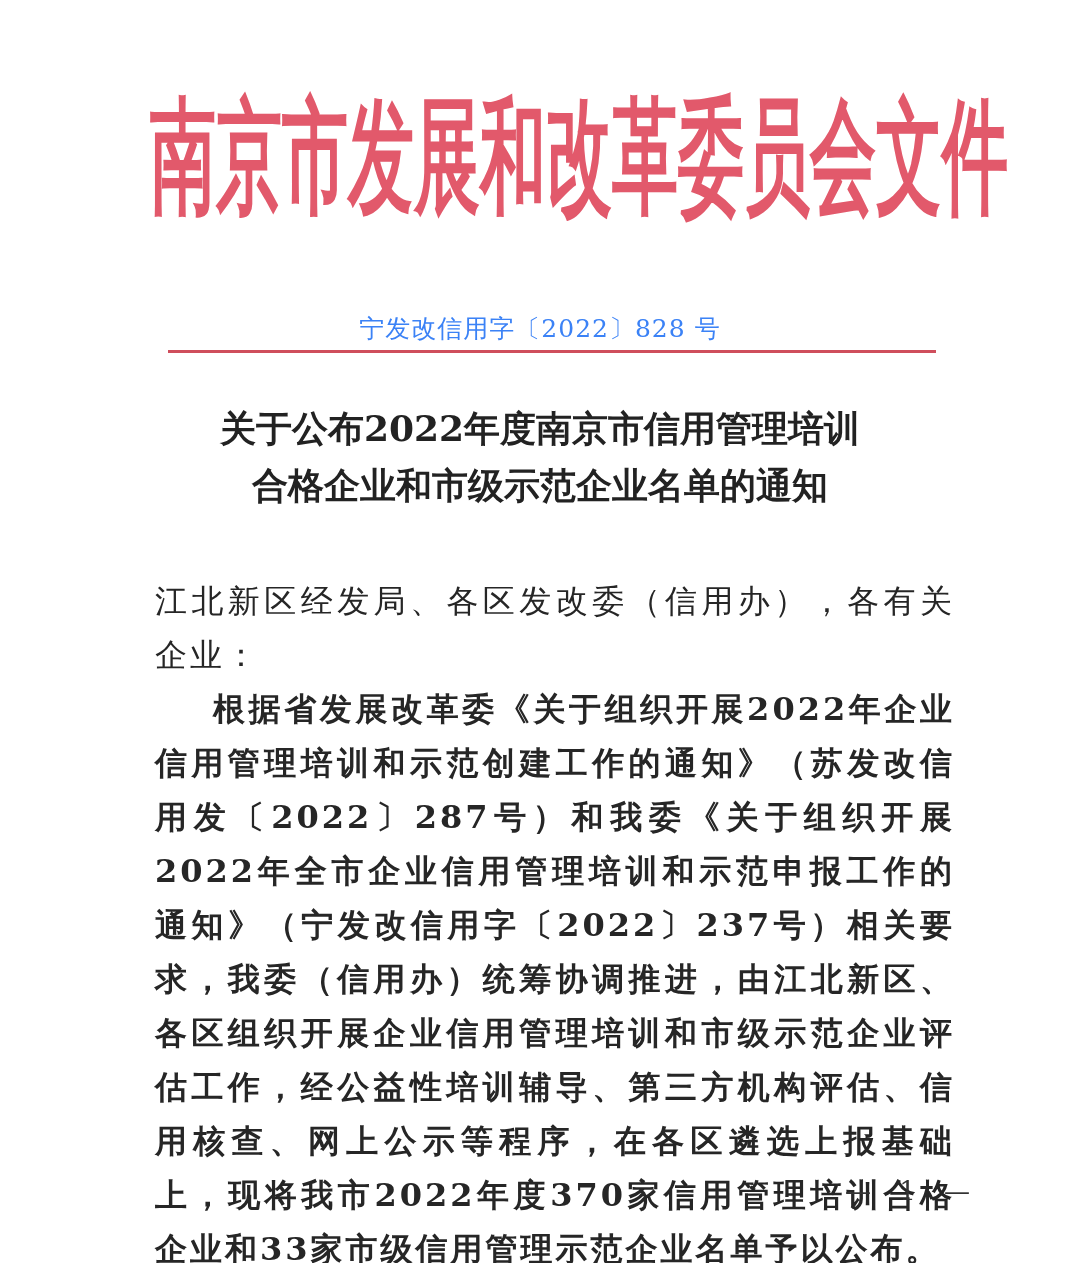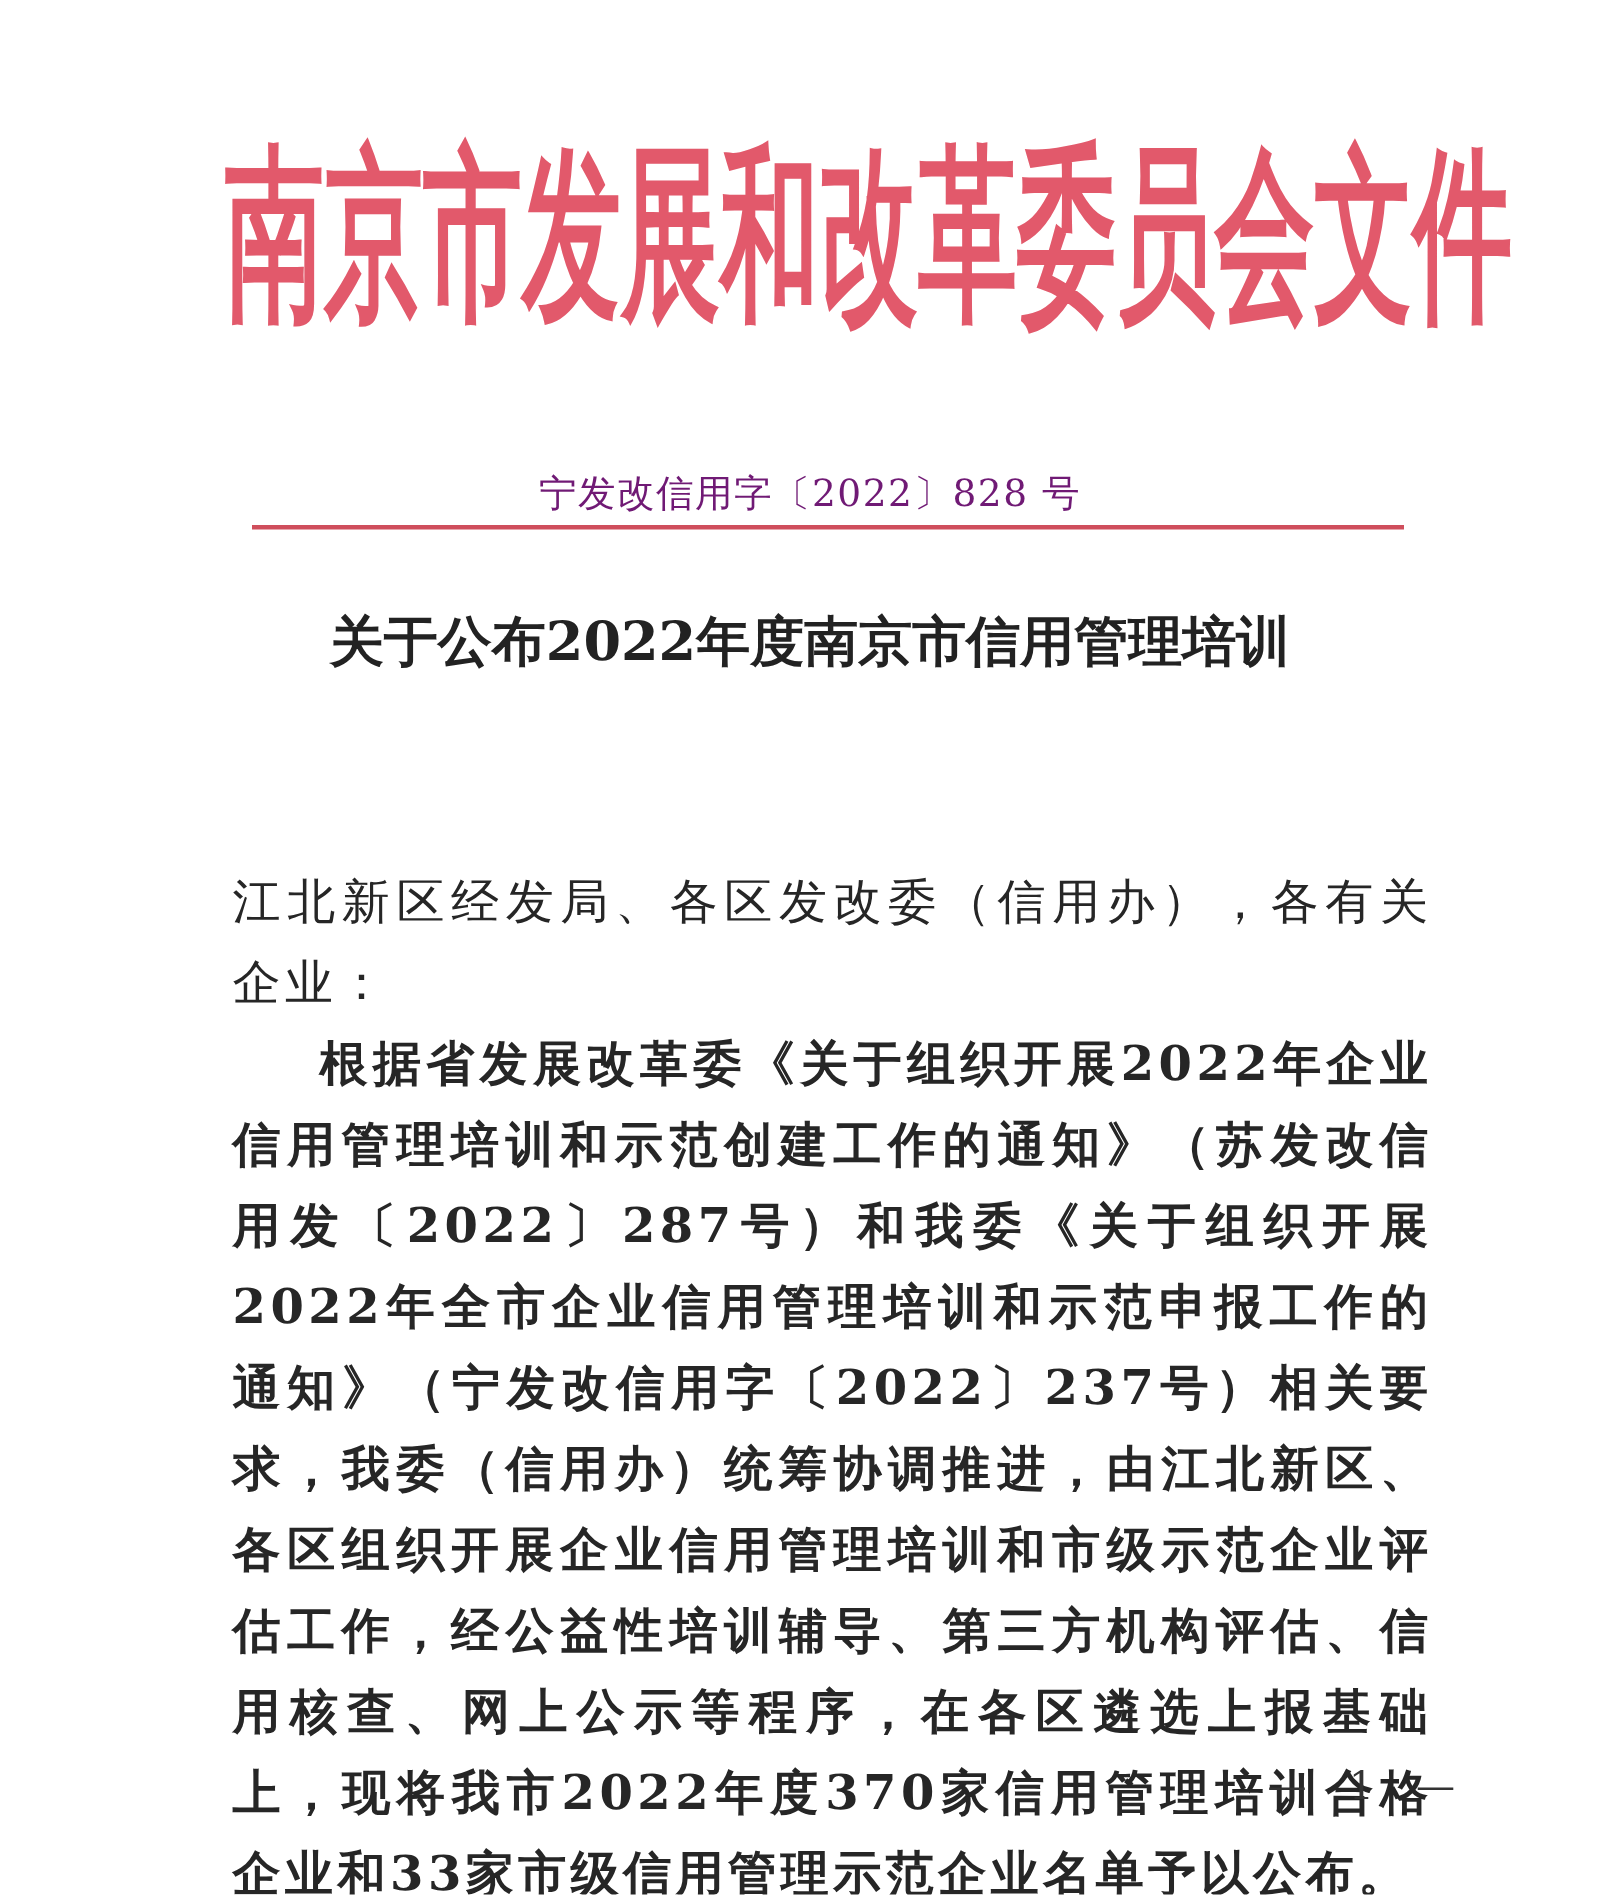--- a/index.html
+++ b/index.html
@@ -11,21 +11,21 @@
     position:absolute; left:150px; top:88px; width:800px; height:140px;
     display:flex; justify-content:space-between; align-items:center;
   }
   .masthead span {
     display:inline-block; font-family:"DejaVu Sans","Liberation Sans",sans-serif;
     font-weight:bold; color:#e2596b; font-size:66px; line-height:1;
     transform:scaleY(1.9); transform-origin:center;
   }
   .docno {
     position:absolute; left:0; width:1080px; top:312px; text-align:center;
-    font-size:25px; color:#701a75; letter-spacing:1px;
+    font-size:25px; color:#3b82f6; letter-spacing:1px;
   }
   .rule {
     position:absolute; left:168px; top:350px; width:768px; height:3px; background:#cf4e5c;
   }
   .title {
     position:absolute; left:0; width:1080px; top:400px; text-align:center;
     font-weight:bold; font-size:36px; line-height:57px; color:#222;
   }
   .body {
     position:absolute; left:155px; top:574px; width:800px;
@@ -55,20 +55,21 @@
   <span>会</span>
   <span>文</span>
   <span>件</span>
 </div>
 
 <div class="docno">宁发改信用字〔2022〕828 号</div>
 <div class="rule"></div>
 
 <div class="title">
   <div>关于公布2022年度南京市信用管理培训</div>
+  <div>合格企业和市级示范企业名单的通知</div>
 </div>
 
 <div class="body">
   <p>江北新区经发局、各区发改委（信用办），各有关企业：</p>
   <p class="indent">根据省发展改革委《关于组织开展2022年企业信用管理培训和示范创建工作的通知》（苏发改信用发〔2022〕287号）和我委《关于组织开展2022年全市企业信用管理培训和示范申报工作的通知》（宁发改信用字〔2022〕237号）相关要求，我委（信用办）统筹协调推进，由江北新区、各区组织开展企业信用管理培训和市级示范企业评估工作，经公益性培训辅导、第三方机构评估、信用核查、网上公示等程序，在各区遴选上报基础上，现将我市2022年度370家信用管理培训合格企业和33家市级信用管理示范企业名单予以公布。</p>
 </div>
 
 <div class="pageno">— 1 —</div>
 
 </body></html>

